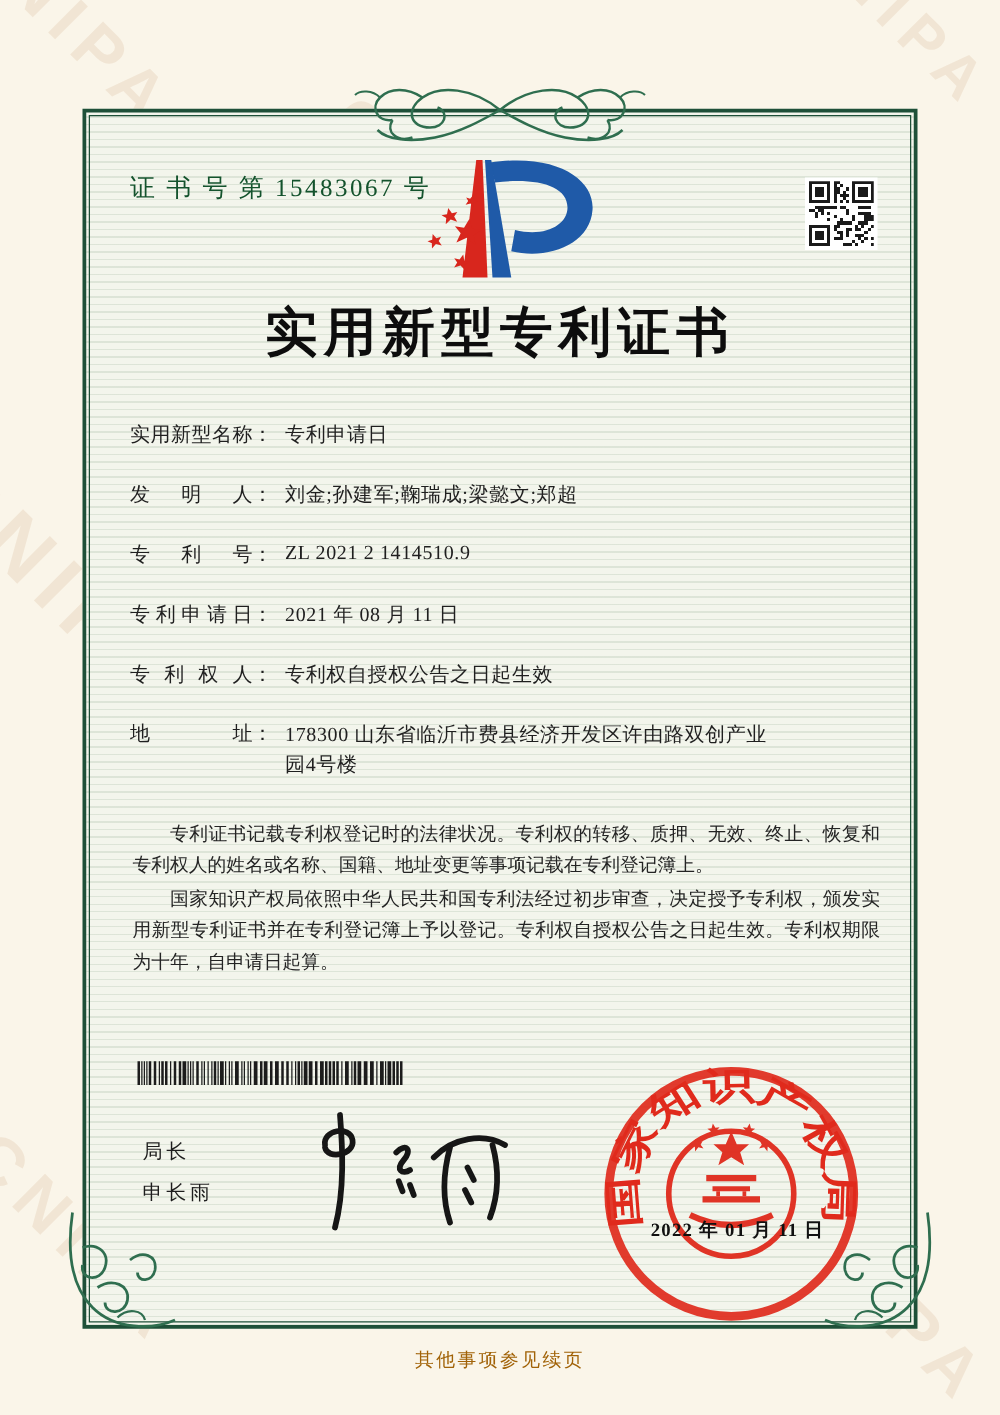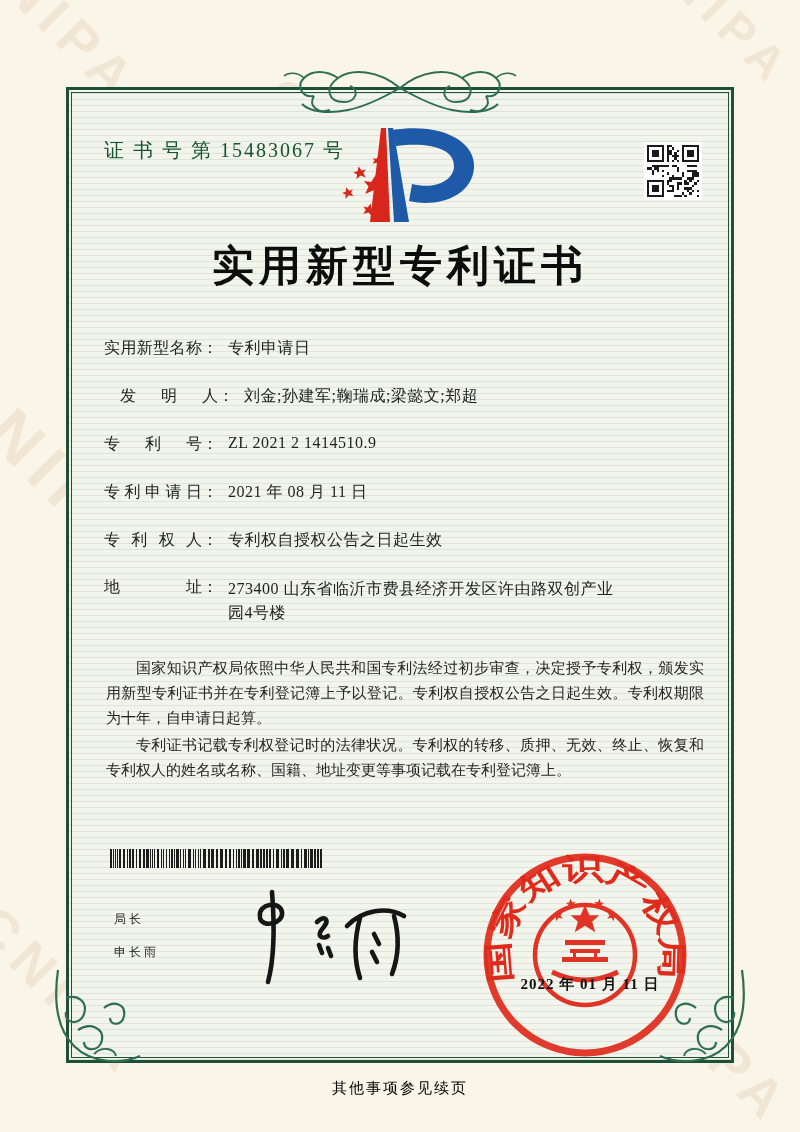--- a/index.html
+++ b/index.html
@@ -62,39 +62,39 @@
   }
   .paras p{margin:0;text-indent:2em;}
   .paras p + p{margin-top:2px;}
 
   .barcode{position:absolute;left:110px;top:849px;width:214px;height:19px;}
   .barcode i{position:absolute;top:0;height:100%;background:#1c1c1c;}
 
   .signer{
     position:absolute;left:114px;
     font-family:"Liberation Sans","DejaVu Sans",sans-serif;
-    font-size:12px;letter-spacing:3px;color:#1d1d1d;
+    font-size:16px;letter-spacing:3px;color:#1d1d1d;
   }
   .signer.t1{top:911px;}
   .signer.t2{top:944px;text-align:right;}
   .sig-svg{position:absolute;left:222px;top:882px;width:200px;height:108px;}
 
   .seal-svg{position:absolute;left:478px;top:848px;width:214px;height:214px;}
   .seal-date{
     position:absolute;left:500px;top:975px;width:180px;
     font-size:15px;font-weight:bold;letter-spacing:1px;color:#111;
     text-align:center;
   }
   .page-num{
     position:absolute;left:66px;top:1031px;width:668px;
     text-align:center;font-size:13.5px;color:#2a2a2a;letter-spacing:1px;
   }
   .cont-note{
     position:absolute;left:0;top:1079px;width:800px;
-    text-align:center;font-size:15px;color:#000000;letter-spacing:2px;
+    text-align:center;font-size:15px;color:#a16207;letter-spacing:2px;
   }
   .orn{position:absolute;pointer-events:none;}
 </style>
 </head>
 <body>
 
 <div id="page">
 
   <div class="wm" style="left:-52px;top:-14px;">CNIPA</div>
   <div class="wm" style="left:246px;top:128px;font-size:48px;">CNIPA</div>
@@ -360,39 +360,39 @@
         <rect x="15" y="20" width="1" height="1" fill="#1a1a1a"></rect>
         <rect x="20" y="20" width="1" height="1" fill="#1a1a1a"></rect>
       </svg>
   </div>
 
   <div class="title">实用新型专利证书</div>
 
   <div class="frow" style="top:338px;">
     <span class="flabel">实用新型名称</span><span class="fcolon">：</span><span class="fvalue">专利申请日</span>
   </div>
-  <div class="frow" style="top:386px;margin-left:16px;">
+  <div class="frow" style="top:386px;">
     <span class="flabel">发明人</span><span class="fcolon">：</span><span class="fvalue">刘金;孙建军;鞠瑞成;梁懿文;郑超</span>
   </div>
   <div class="frow" style="top:434px;">
     <span class="flabel">专利号</span><span class="fcolon">：</span><span class="fvalue">ZL 2021 2 1414510.9</span>
   </div>
   <div class="frow" style="top:482px;">
     <span class="flabel">专利申请日</span><span class="fcolon">：</span><span class="fvalue">2021 年 08 月 11 日</span>
   </div>
   <div class="frow" style="top:530px;">
     <span class="flabel">专利权人</span><span class="fcolon">：</span><span class="fvalue">专利权自授权公告之日起生效</span>
   </div>
   <div class="frow" style="top:577px;">
-    <span class="flabel">地址</span><span class="fcolon">：</span><span class="fvalue addr">273400  山东省临沂市费县经济开发区许由路双创产业园4号楼</span>
+    <span class="flabel">地址</span><span class="fcolon">：</span><span class="fvalue addr">178300  山东省临沂市费县经济开发区许由路双创产业园4号楼</span>
   </div>
 
   <div class="paras">
+    <p>专利证书记载专利权登记时的法律状况。专利权的转移、质押、无效、终止、恢复和专利权人的姓名或名称、国籍、地址变更等事项记载在专利登记簿上。</p>
     <p>国家知识产权局依照中华人民共和国专利法经过初步审查，决定授予专利权，颁发实用新型专利证书并在专利登记簿上予以登记。专利权自授权公告之日起生效。专利权期限为十年，自申请日起算。</p>
-    <p>专利证书记载专利权登记时的法律状况。专利权的转移、质押、无效、终止、恢复和专利权人的姓名或名称、国籍、地址变更等事项记载在专利登记簿上。</p>
   </div>
 
   <div class="barcode" id="barcode">
       <i style="left:0px;width:2px"></i>
       <i style="left:3px;width:1px"></i>
       <i style="left:5px;width:1px"></i>
       <i style="left:7px;width:1px"></i>
       <i style="left:9px;width:2px"></i>
       <i style="left:13px;width:2px"></i>
       <i style="left:17px;width:1px"></i>

